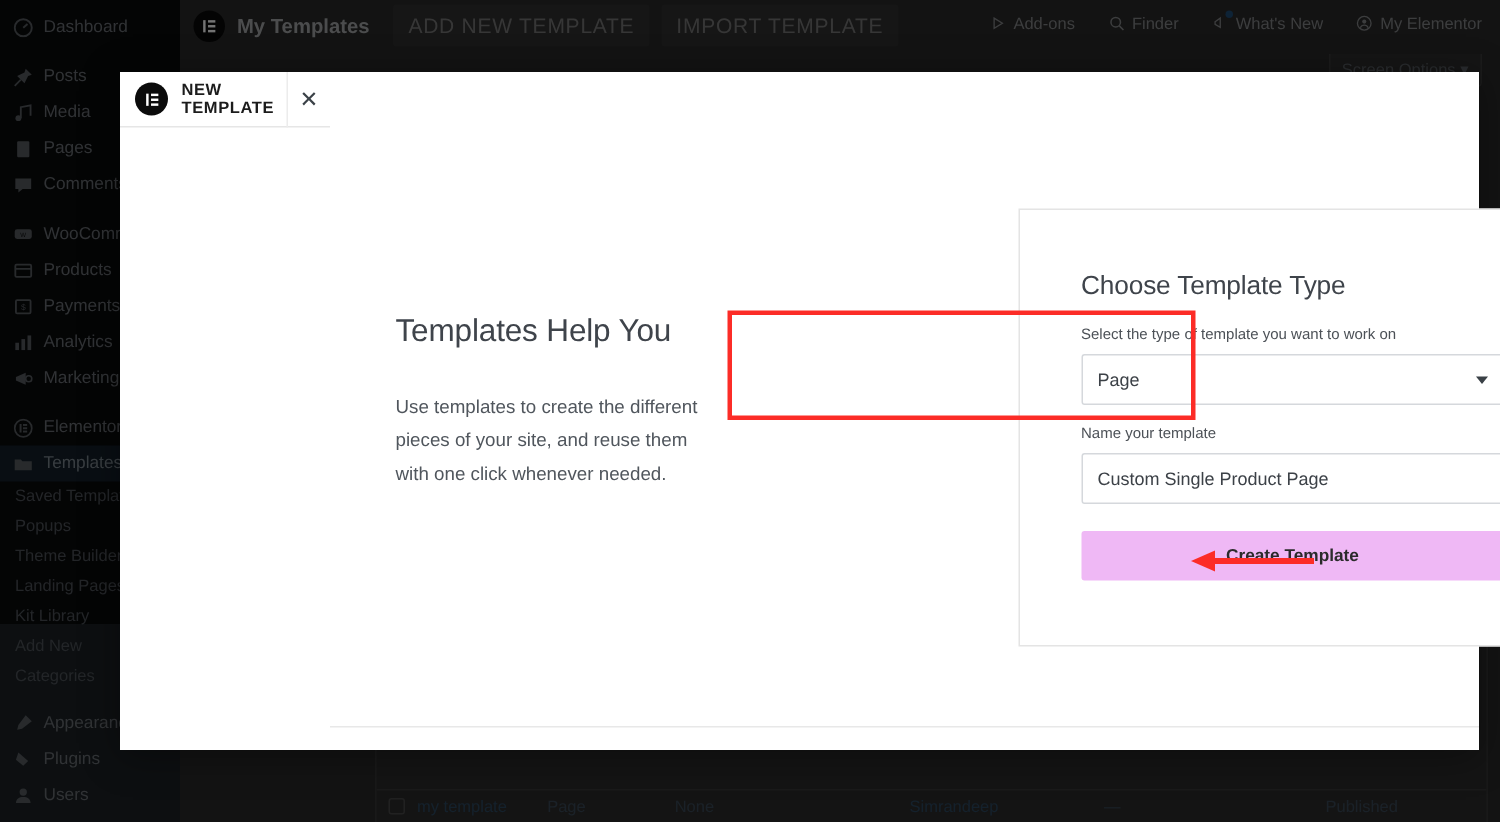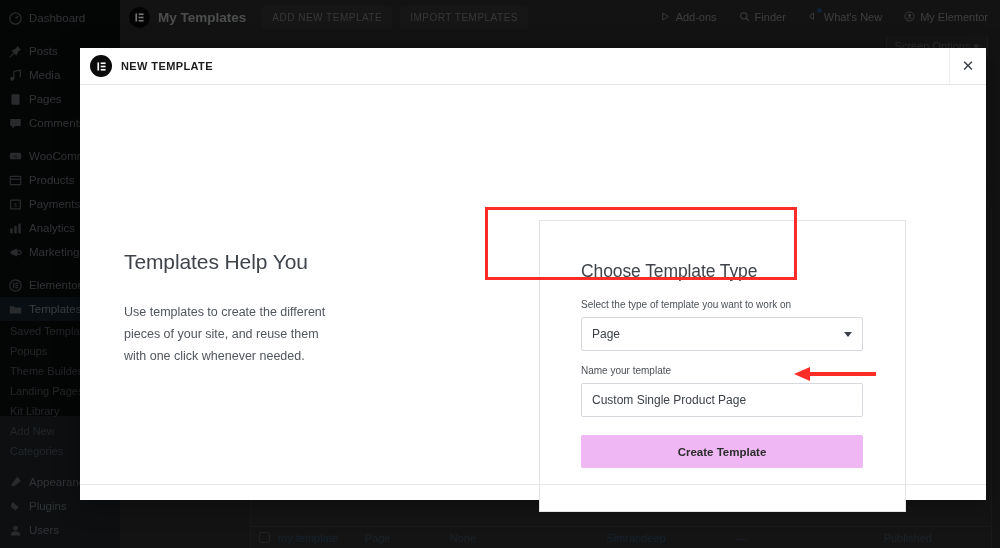--- a/index.html
+++ b/index.html
@@ -42,21 +42,21 @@
   .tb-logo {
     width: 21px; height: 21px; border-radius: 50%;
     background: #0b0b0b; display: flex; align-items: center;
     justify-content: center; flex: 0 0 21px;
   }
   .tb-title {
     color: #a7a9ab; font-size: 13.5px; font-weight: bold;
     margin-left: 8px; margin-right: 16px; white-space: nowrap;
   }
   .tb-btn {
-    background: #313131; color: #797979; font-size: 10px;
+    background: #313131; color: #797979; font-size: 14px;
     letter-spacing: .5px; padding: 6px 10px; margin-right: 8px;
     border-radius: 2px; white-space: nowrap;
   }
   .tb-right { margin-left: auto; display: flex; align-items: center; padding-right: 12px; }
   .tb-link {
     display: flex; gap: 5px;
     color: #86888a; font-size: 11px; margin-left: 22px; white-space: nowrap;
     position: relative;
   }
   .tb-dot {
@@ -112,21 +112,21 @@
   .bg-cell.link { color: #2e4a63; font-weight: normal; }
 
   .dimmer { position: absolute; inset: 0; background: rgba(0,0,0,.55); }
 
   
   .modal {
     position: absolute; left: 80px; top: 48px;
     width: 906px; height: 452px;
     background: #ffffff;
     box-shadow: 0 4px 24px rgba(0,0,0,.35);
-    display: flex; flex-direction: column; gap: 44px;
+    display: flex; flex-direction: row;
   }
   .modal-header {
     height: 37px; flex: 0 0 37px;
     display: flex; align-items: center;
     border-bottom: 1px solid #e6e6e6;
     padding-left: 10px;
   }
   .modal-logo {
     width: 22px; height: 22px; border-radius: 50%;
     background: #0b0b0b; display: flex; align-items: center;
@@ -404,21 +404,21 @@
       <div class="tb-logo">
         <svg width="13" height="13" viewBox="0 0 16 16">
             <rect x="3" y="3" width="2" height="10" fill="#fff"></rect>
             <rect x="7" y="3" width="6" height="2" fill="#fff"></rect>
             <rect x="7" y="7" width="6" height="2" fill="#fff"></rect>
             <rect x="7" y="11" width="6" height="2" fill="#fff"></rect>
           </svg>
       </div>
       <div class="tb-title">My Templates</div>
       <div class="tb-btn">ADD NEW TEMPLATE</div>
-      <div class="tb-btn">IMPORT TEMPLATES</div>
+      <div class="tb-btn">IMPORT TEMPLATE</div>
       <div class="tb-right">
         <div class="tb-link">
           <span><svg width="11" height="11" viewBox="0 0 16 16">
                 <path d="M4 3 L12 8 L4 13 Z" fill="none" stroke="currentColor" stroke-width="1.3"></path>
               </svg></span>
           <span>Add-ons</span>
         </div>
         <div class="tb-link">
           <span><svg width="11" height="11" viewBox="0 0 16 16">
                 <circle cx="7" cy="7" r="4.6" fill="none" stroke="currentColor" stroke-width="1.5"></circle>

